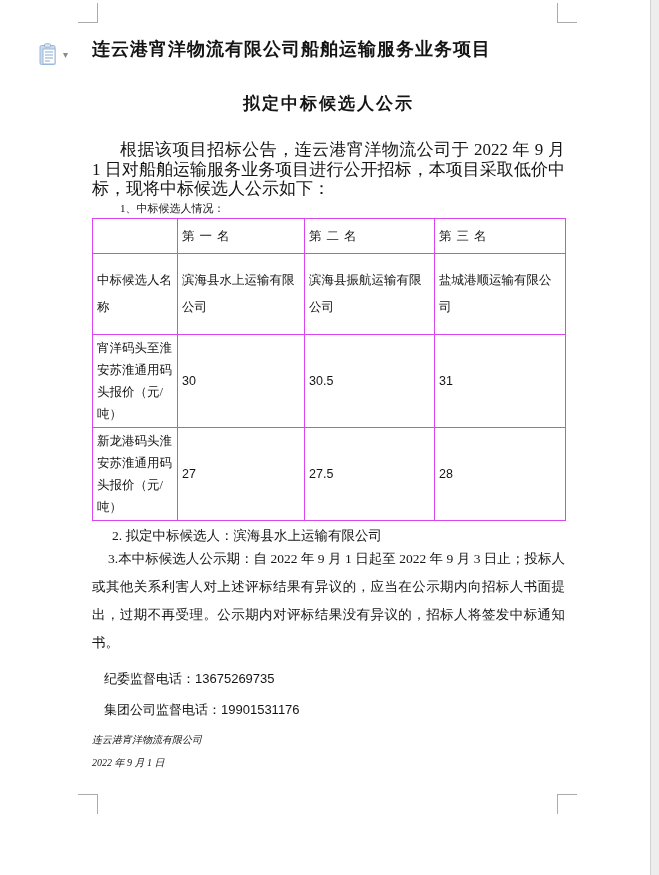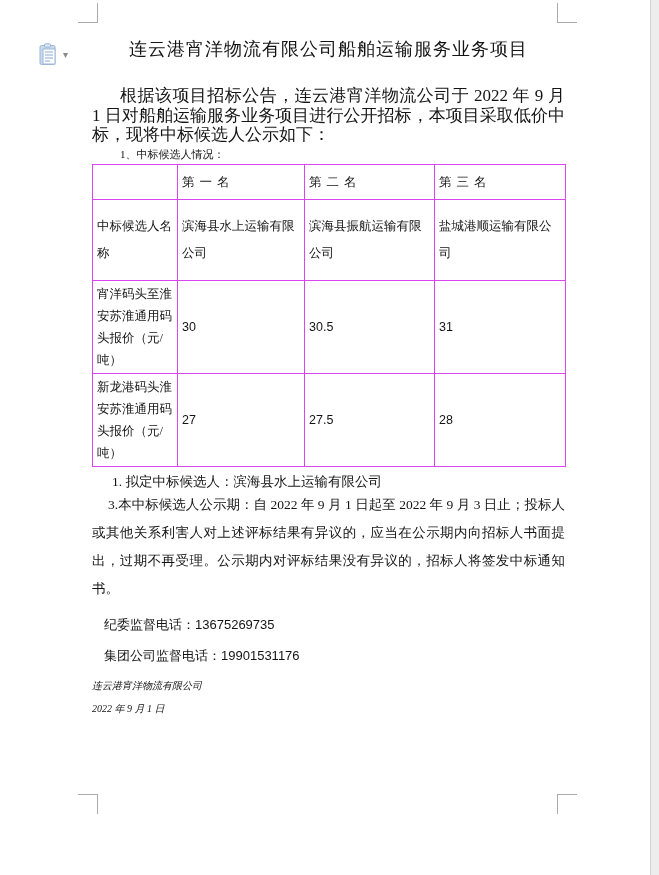--- a/index.html
+++ b/index.html
@@ -19,21 +19,21 @@
   .mark-tr{left:557px;top:3px;border-left-width:1px;border-bottom-width:1px;}
   .mark-bl{left:78px;top:794px;border-right-width:1px;border-top-width:1px;}
   .mark-br{left:557px;top:794px;border-left-width:1px;border-top-width:1px;}
   
   .paste-btn{position:absolute;left:38px;top:42px;width:38px;height:28px;
     display:flex;align-items:center;gap:4px;cursor:pointer;}
   .paste-btn .arrow{font-size:10px;color:#8a8a8a;line-height:1;margin-top:-2px;}
   
   .text-area{position:absolute;left:92px;top:0;width:473px;}
   .doc-title{
-    margin:36px 0 4px 0;font-size:18px;font-weight:normal;text-align:center;
+    margin:36px 0 4px 0;font-size:18px;font-weight:bold;
     letter-spacing:1px;line-height:26px;
   }
   .doc-subtitle{
     margin:30px 0 0 0;font-size:17px;font-weight:bold;text-align:center;
     letter-spacing:2px;line-height:24px;
   }
   .intro{
     margin:24px 0 0 0;font-size:17px;line-height:19.5px;
     text-indent:28px;text-align:justify;
   }
@@ -84,20 +84,21 @@
       <line x1="7" y1="18" x2="12" y2="18" stroke="#9bb7d8" stroke-width="1.2"></line>
     </svg>
   </span>
   <span class="arrow">▾</span>
 </div>
 
 <div class="text-area">
 
   <h1 class="doc-title">连云港宵洋物流有限公司船舶运输服务业务项目</h1>
 
+  <h2 class="doc-subtitle">拟定中标候选人公示</h2>
 
   <p class="intro">根据该项目招标公告，连云港宵洋物流公司于 2022 年 9 月 1 日对船舶运输服务业务项目进行公开招标，本项目采取低价中标，现将中标候选人公示如下：</p>
 
   <p class="item1">1、中标候选人情况：</p>
 
   <table class="bid">
     <colgroup>
       <col style="width:85px">
         <col style="width:127px">
       <col style="width:130px">
@@ -124,21 +125,21 @@
       </tr>
       <tr class="r-price2">
         <td class="lbl-col lbl-left">新龙港码头淮安苏淮通用码头报价（元/吨）</td>
         <td class="num">27</td>
         <td class="num">27.5</td>
         <td class="num">28</td>
       </tr>
     </tbody>
   </table>
 
-  <p class="item2">1. 拟定中标候选人：滨海县水上运输有限公司</p>
+  <p class="item2">2. 拟定中标候选人：滨海县水上运输有限公司</p>
 
   <p class="item3">3.本中标候选人公示期：自 2022 年 9 月 1 日起至 2022 年 9 月 3 日止；投标人或其他关系利害人对上述评标结果有异议的，应当在公示期内向招标人书面提出，过期不再受理。公示期内对评标结果没有异议的，招标人将签发中标通知书。</p>
 
   <p class="phone"><span>纪委监督电话：</span><span class="num-sans">13675269735</span></p>
 
   <p class="phone"><span>集团公司监督电话：</span><span class="num-sans">19901531176</span></p>
 
   <p class="closing">连云港宵洋物流有限公司</p>
   <p class="closing">2022 年 9 月 1 日</p>
 

